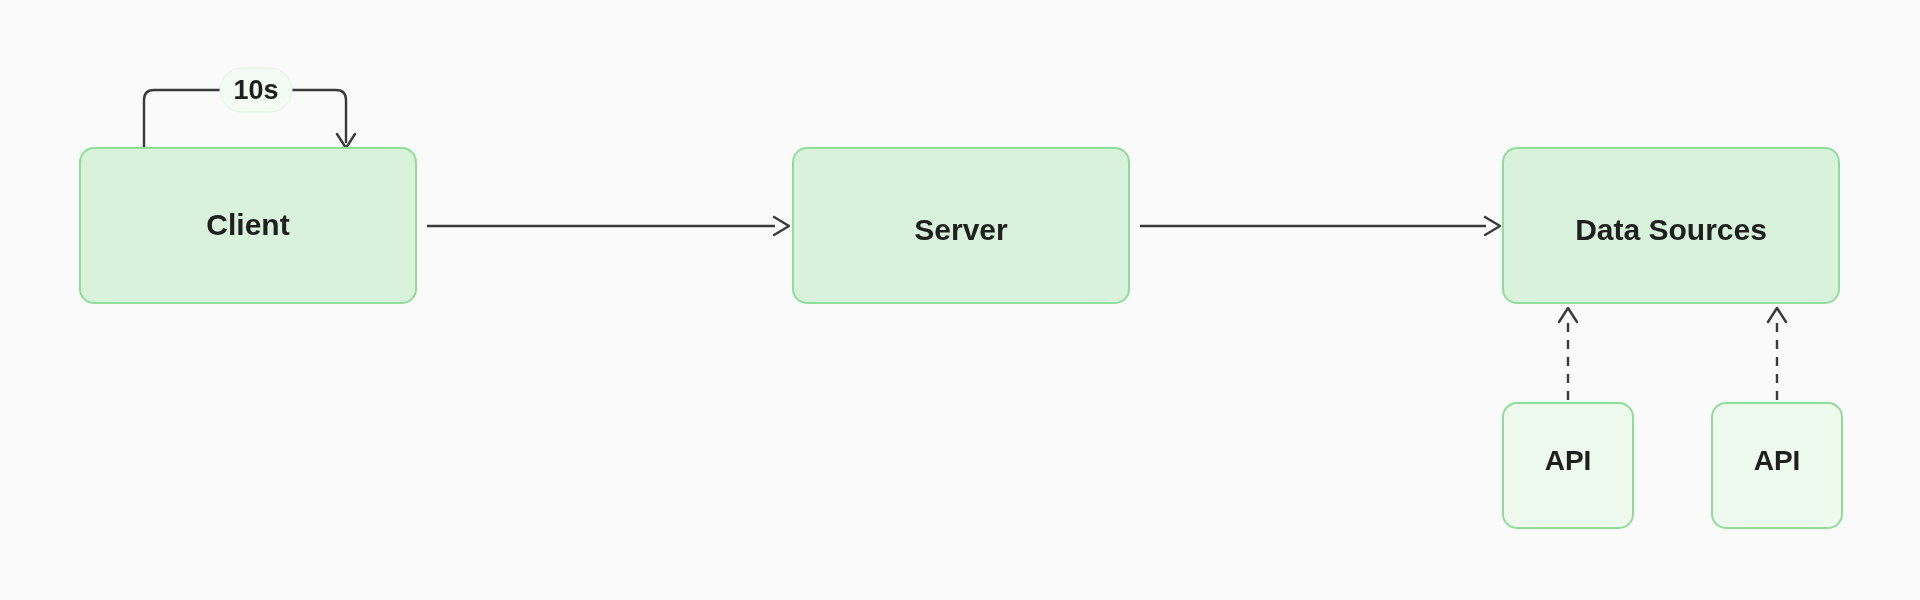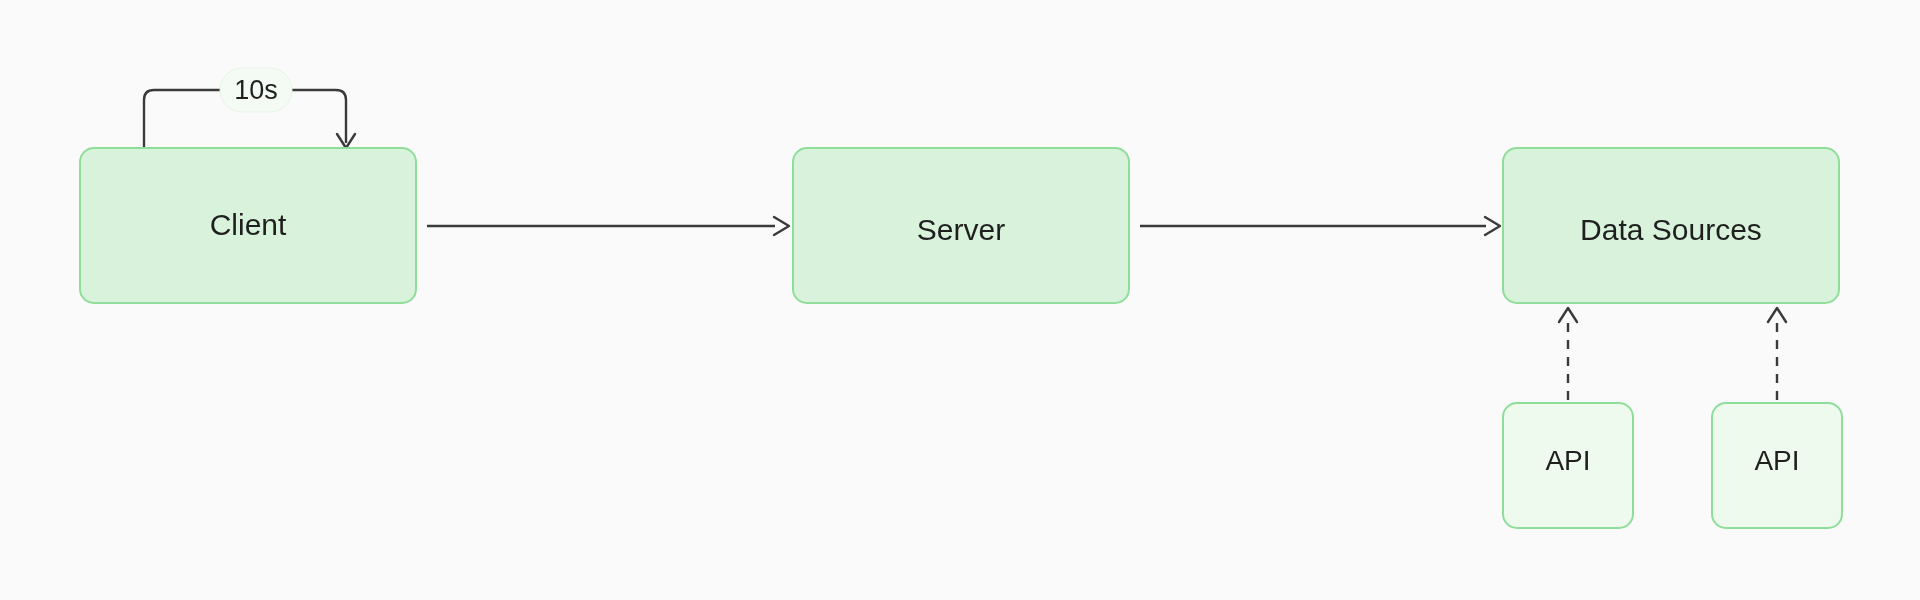--- a/index.html
+++ b/index.html
@@ -11,20 +11,21 @@
     width: 1920px;
     height: 600px;
     background: #fafafa;
     font-family: "Liberation Sans", sans-serif;
     overflow: hidden;
   }
   #diagram-root {
     position: relative;
     width: 1920px;
     height: 472px;
+    font-weight: bold;
   }
   #diagram-svg {
     position: absolute;
     top: 0;
     left: 0;
     width: 1920px;
     height: 600px;
     display: block;
   }
   .node-rect {

